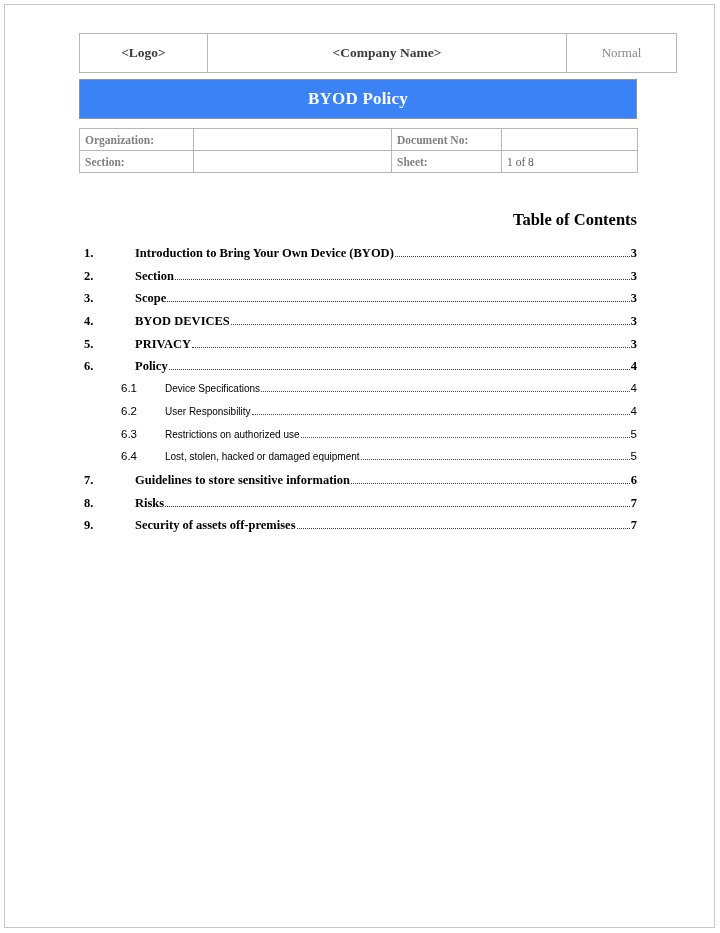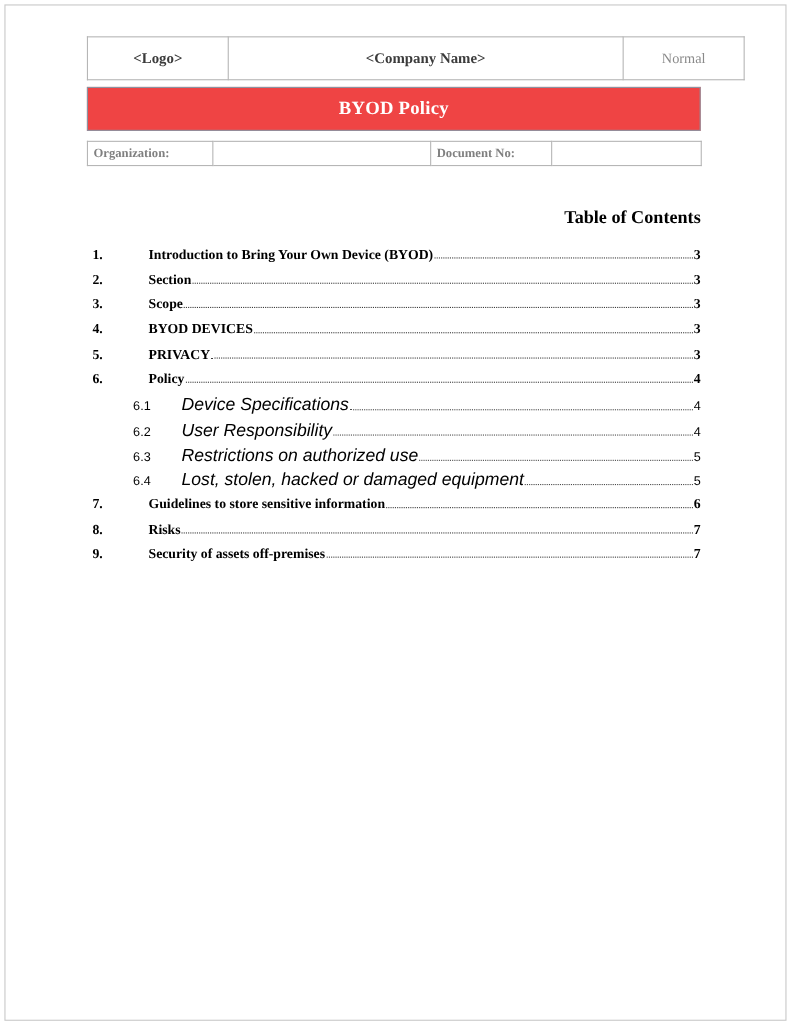--- a/index.html
+++ b/index.html
@@ -65,21 +65,21 @@
     font-size: 13px;
     color: #8a8a8a;
     font-weight: normal;
   }
 
   
   .title-band {
     margin-top: 6px;
     width: 558px;
     height: 40px;
-    background: #ef4444;
+    background: #3b82f6;
     border: 1px solid #8b93a1;
     box-sizing: border-box;
     display: flex;
     align-items: center;
     justify-content: center;
   }
   .title-band-text {
     color: #ffffff;
     font-weight: bold;
     font-size: 17px;
@@ -164,22 +164,21 @@
     font-family: "Liberation Sans", sans-serif;
   }
   .lvl2 .toc-num {
     width: 44px;
     margin-left: 42px;
     font-weight: normal;
     font-size: 11.5px;
   }
   .lvl2 .toc-title {
     font-weight: normal;
-    font-size: 16px;
-    font-style: italic;
+    font-size: 10px;
   }
   .lvl2 .toc-page {
     font-weight: normal;
     font-size: 11.5px;
   }
   .lvl2 .toc-leader {
     border-bottom-color: #4a4a4a;
   }
 </style>
 </head>
@@ -210,20 +209,26 @@
         <col class="col-lbl-b">
         <col class="col-val-b">
     </colgroup>
     <tbody>
       <tr>
         <td class="meta-label">Organization:</td>
         <td class="meta-value"></td>
         <td class="meta-label">Document No:</td>
         <td class="meta-value"></td>
       </tr>
+      <tr>
+        <td class="meta-label">Section:</td>
+        <td class="meta-value"></td>
+        <td class="meta-label">Sheet:</td>
+        <td class="meta-value">1 of 8</td>
+      </tr>
     </tbody>
   </table>
 
   <div class="toc-heading">Table of Contents</div>
 
   <div class="toc-list">
       <div class="toc-row lvl1">
         <span class="toc-num">1.</span>
         <span class="toc-title">Introduction to Bring Your Own Device (BYOD)</span>
         <span class="toc-leader"></span>

